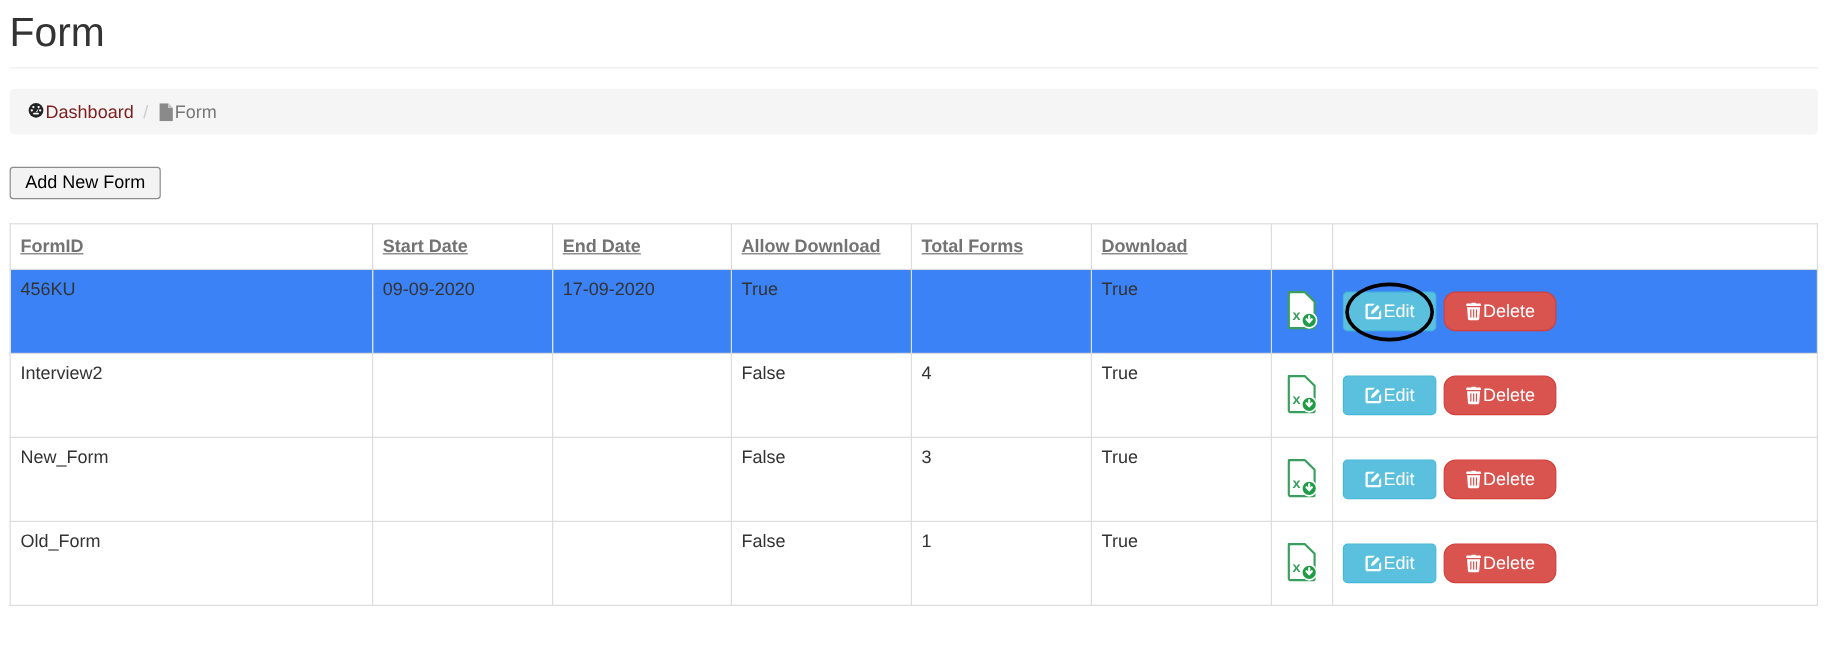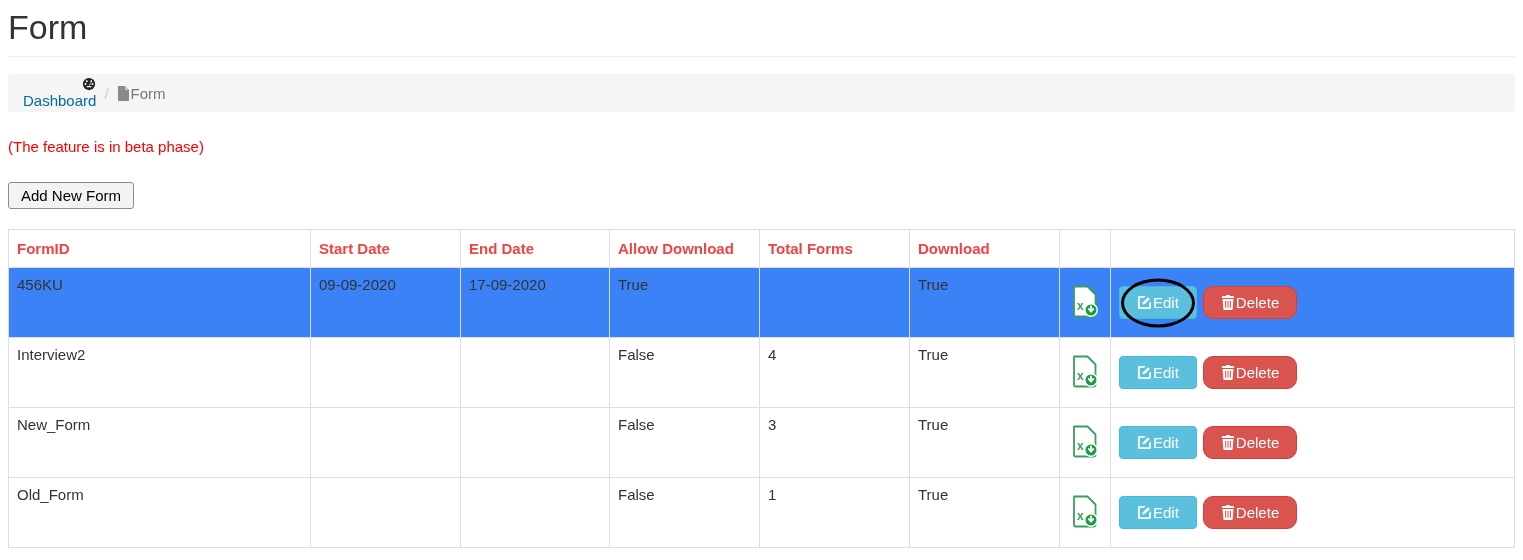--- a/index.html
+++ b/index.html
@@ -28,21 +28,21 @@
     background: #f5f5f5;
     border-radius: 4px;
     padding: 0 15px;
     height: 38px;
     display: flex;
     align-items: center;
     font-size: 15px;
     color: #777;
   }
   .crumb { display: inline-flex; align-items: center; gap: 1px; }
-  .crumb a { color: #0369a1; text-decoration: none; display: inline-flex; align-items: flex-end; gap: 1px; flex-direction: column; }
+  .crumb a { color: #7f1d1d; text-decoration: none; display: inline-flex; align-items: flex-start; gap: 1px; }
   .crumb-sep { color: #ccc; padding: 0 8px; }
 
   .beta-note {
     margin-top: 26px;
     font-size: 15px;
   }
 
   .add-btn {
     margin-top: 27px;
     display: inline-block;
@@ -66,22 +66,23 @@
   .form-table th, .form-table td {
     border: 1px solid #ddd;
     text-align: left;
     padding: 8px;
     vertical-align: top;
     overflow: hidden;
   }
   .form-table thead th {
     font-weight: bold;
     padding: 10px 8px;
-    color: #ef4444;
+    color: #737373;
     background: #fff;
+    text-decoration: underline;
   }
   .form-table tbody tr { height: 70px; }
   .form-table tbody tr:first-child td { background: #3b82f6; }
   td.mid { vertical-align: middle; }
   td.excel-cell { text-align: center; padding: 4px; }
 
   .actions { display: flex; align-items: center; gap: 6px; }
   .btn {
     display: inline-flex;
     align-items: center;
@@ -142,21 +143,20 @@
       <span class="icon">
         <svg width="13" height="15" viewBox="0 0 13 15">
           <path d="M1 0 h7 l4 4 v11 h-11 z" fill="#8a8a8a"></path>
           <path d="M8 0 l4 4 h-4 z" fill="#c9c9c9"></path>
         </svg>
       </span>
       <span>Form</span>
     </span>
   </div>
 
-  <div class="beta-note" style="color:#ff0000;">(The feature is in beta phase)</div>
 
   <button class="add-btn">Add New Form</button>
 
   <div class="table-wrap">
     <table class="form-table">
       <colgroup>
         <col style="width:302px">
           <col style="width:150px">
           <col style="width:149px">
         <col style="width:150px">

